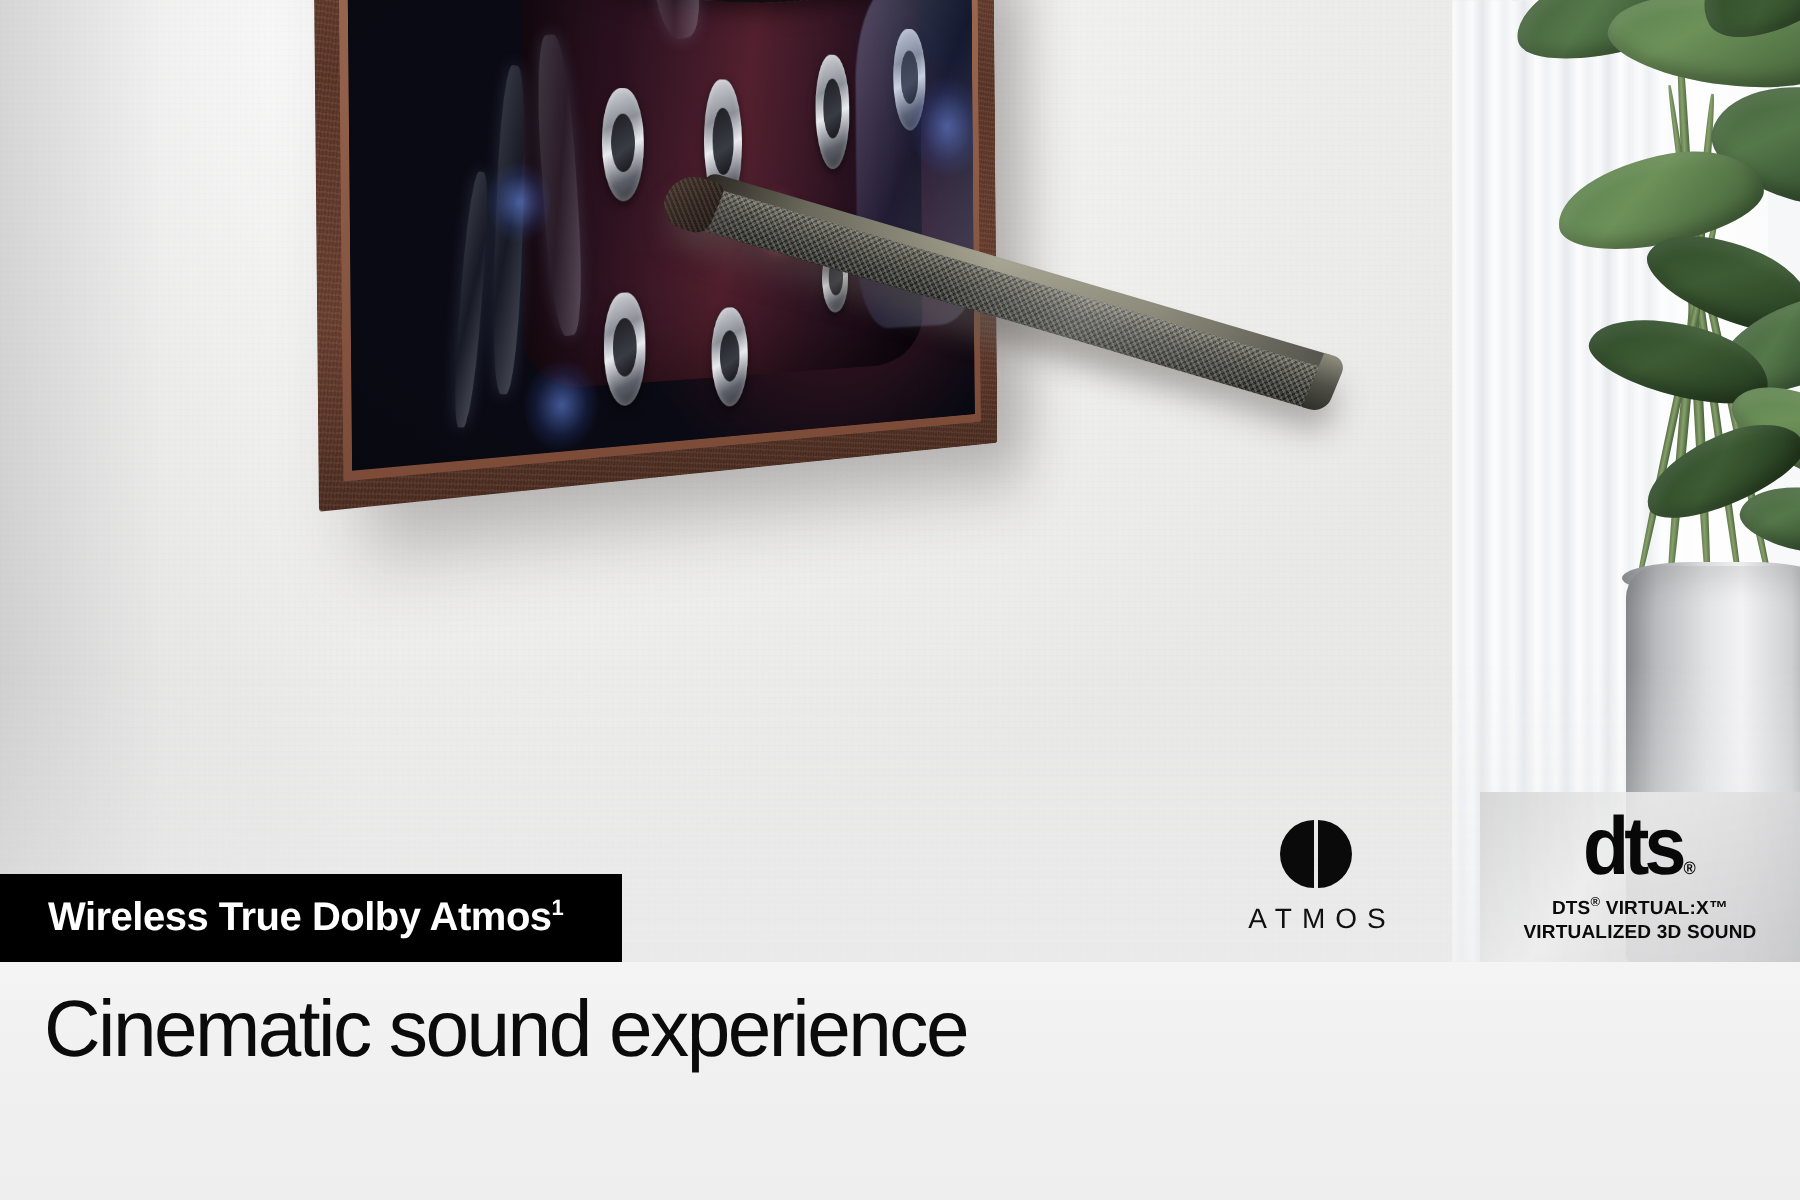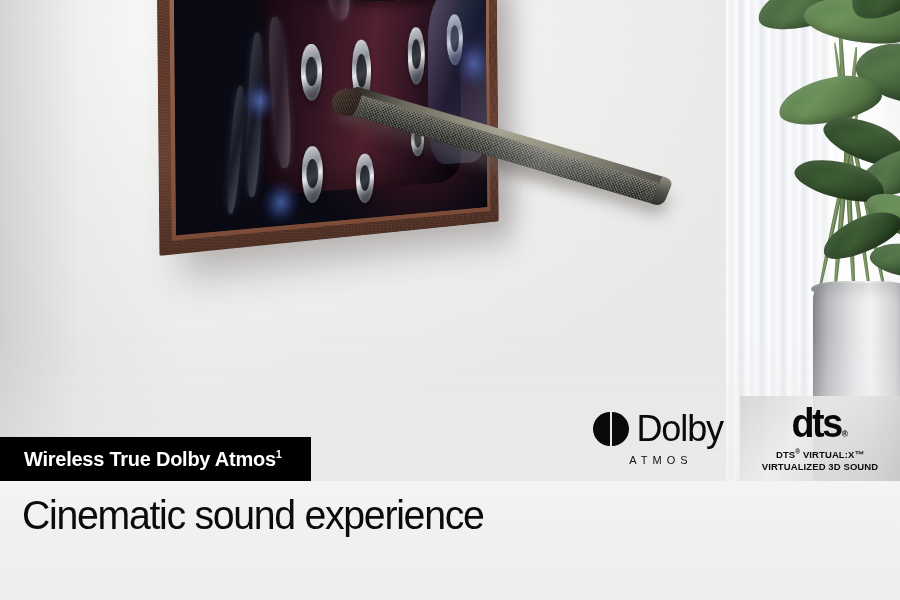--- a/index.html
+++ b/index.html
@@ -295,21 +295,21 @@
   }
   .dd-left  { border-radius: 17px 0 0 17px; }
   .dd-right { border-radius: 0 17px 17px 0; }
   .dolby-word {
     font-family: "Liberation Sans", sans-serif;
     font-size: 36px; font-weight: 400; color: #0a0a0a;
     letter-spacing: -1.1px; line-height: 1;
   }
   .atmos-word {
     font-family: "Liberation Sans", sans-serif;
-    font-size: 11px; font-weight: 400; color: #101010;
+    font-size: 14px; font-weight: 400; color: #101010;
     letter-spacing: 5px; margin-top: 7px; padding-left: 6px;
   }
 
   .dts-panel {
     position: absolute; left: 174px; top: 0;
     width: 160px; height: 85px;
     background: linear-gradient(125deg, rgba(212,212,212,.92) 0%, rgba(236,236,236,.86) 38%, rgba(198,198,200,.88) 100%);
     display: flex; flex-direction: column; align-items: center; justify-content: center;
   }
   .dts-wordmark {
@@ -464,21 +464,20 @@
     <div class="wall-shade-bottom"></div>
 
     <div class="logos">
 
       <div class="logo-block dolby-block">
         <div class="dolby-row">
           <div class="dolby-dd">
             <div class="dd-left"></div>
             <div class="dd-right"></div>
           </div>
-          <div class="dolby-word">Dolby</div>
         </div>
         <div class="atmos-word">ATMOS</div>
       </div>
 
       <div class="dts-panel">
         <div class="dts-wordmark">
           <span>dts</span>
           <span class="dts-reg">®</span>
         </div>
         <div class="dts-sub1"><span>DTS</span><span class="sup">®</span><span> VIRTUAL:X™</span></div>

